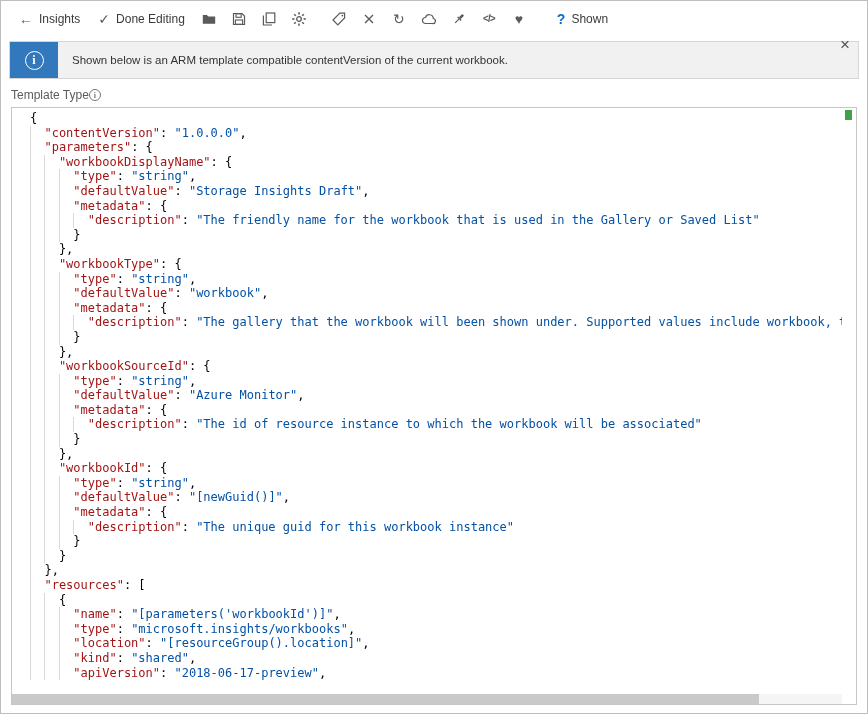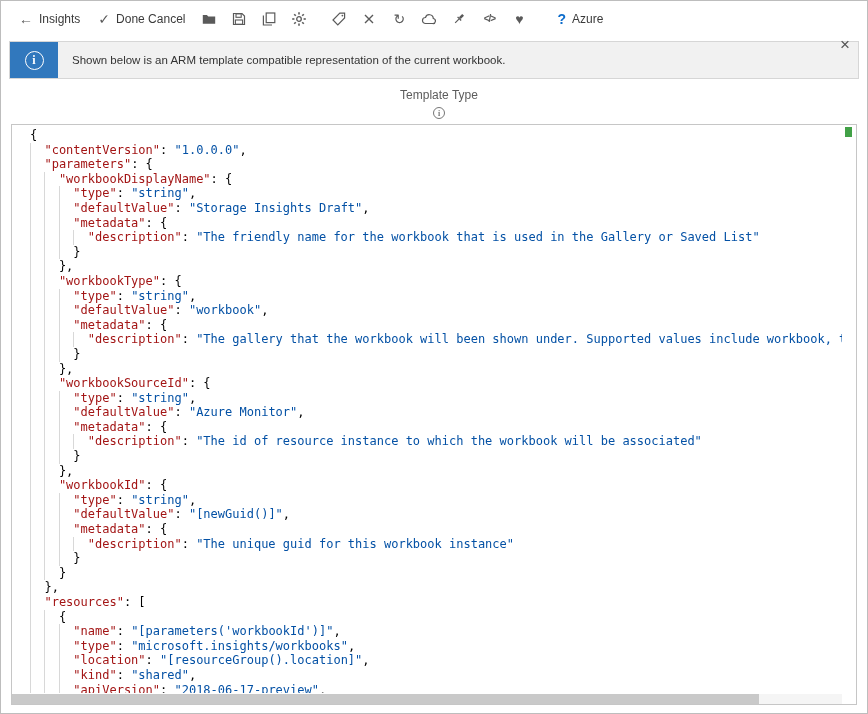--- a/index.html
+++ b/index.html
@@ -22,21 +22,21 @@
   
   .banner{ flex:0 0 38px; margin:4px 8px 0; background:#f1f1f1; border:1px solid #d6d6d6;
     display:flex; align-items:center; position:relative; }
   .banner-icon{ width:48px; height:100%; background:var(--info-icon-bg,#3178bd);
     display:flex; align-items:center; justify-content:center; flex:0 0 48px; }
   .binfo-circle{ width:19px; height:19px; border:1.6px solid #fff; border-radius:50%;
     color:#fff; font-size:12px; font-weight:bold; display:flex; align-items:center; justify-content:center; font-family:"Liberation Serif",serif; }
   .banner-text{ margin-left:14px; font-size:11.5px; color:#333; }
   .banner-close{ position:absolute; right:0px; top:-6px; font-size:17px; color:#555; cursor:pointer; padding:0 8px; line-height:1; }
   
-  .ttype{ margin:9px 0 0 10px; display:flex; align-items:center; gap:5px; font-size:12px; color:#5c5c5c;flex-direction:column; }
+  .ttype{ margin:9px 0 0 10px; display:flex; align-items:center; font-size:12px; color:#5c5c5c; }
   .tinfo{ width:12px; height:12px; border:1px solid #767676; border-radius:50%; font-size:8px; color:#767676;
     display:flex; align-items:center; justify-content:center; font-family:"Liberation Serif",serif; font-weight:bold; }
   
   .tabs-row{ margin:5px 10px 0; display:flex; align-items:center; }
   .tab{ font-size:11px; padding:3px 9px; border:1px solid var(--accent,#3060c0); cursor:pointer; line-height:1.2; }
   .tab.inactive{ background:#fff; color:var(--accent,#3060c0); }
   .tab.active{ background:var(--accent,#3060c0); color:#fff; margin-left:-1px; }
   .cancel-btn{ margin-left:auto; font-size:11.5px; color:var(--accent,#3060c0); background:#fff;
     border:1px solid var(--accent,#3060c0); padding:2px 18px; cursor:pointer; line-height:1.4; }
   
@@ -58,21 +58,21 @@
 
 <div class="window">
 
   <div class="toolbar">
     <div class="tb-btn">
       <span class="tb-glyph">←</span>
       <span>Insights</span>
     </div>
     <div class="tb-btn">
       <span class="tb-glyph">✓</span>
-      <span>Done Cancel</span>
+      <span>Done Editing</span>
     </div>
 
     <div class="icon-btn">
       <span>
           <svg width="16" height="16" viewBox="0 0 16 16">
             <path d="M1.8 12.8V4h4.1l1.4 1.6h6.9v7.2z" fill="#5a5a5a"></path>
           </svg>
         </span>
     </div>
     <div class="icon-btn">
@@ -148,29 +148,29 @@
     </div>
     <div class="icon-btn">
       <span class="txt-icon code-glyph">&lt;/&gt;</span>
     </div>
     <div class="icon-btn">
       <span class="txt-icon">♥</span>
     </div>
 
     <div class="tb-btn help-btn">
       <span class="help-q">?</span>
-      <span>Azure</span>
+      <span>Shown</span>
     </div>
   </div>
 
   <div class="banner">
     <div class="banner-icon">
       <div class="binfo-circle">i</div>
     </div>
-    <div class="banner-text">Shown below is an ARM template compatible representation of the current workbook.</div>
+    <div class="banner-text">Shown below is an ARM template compatible contentVersion of the current workbook.</div>
     <div class="banner-close">×</div>
   </div>
 
   <div class="ttype">
     <span>Template Type</span>
     <span class="tinfo">i</span>
   </div>
 
 
   <div class="editor">

